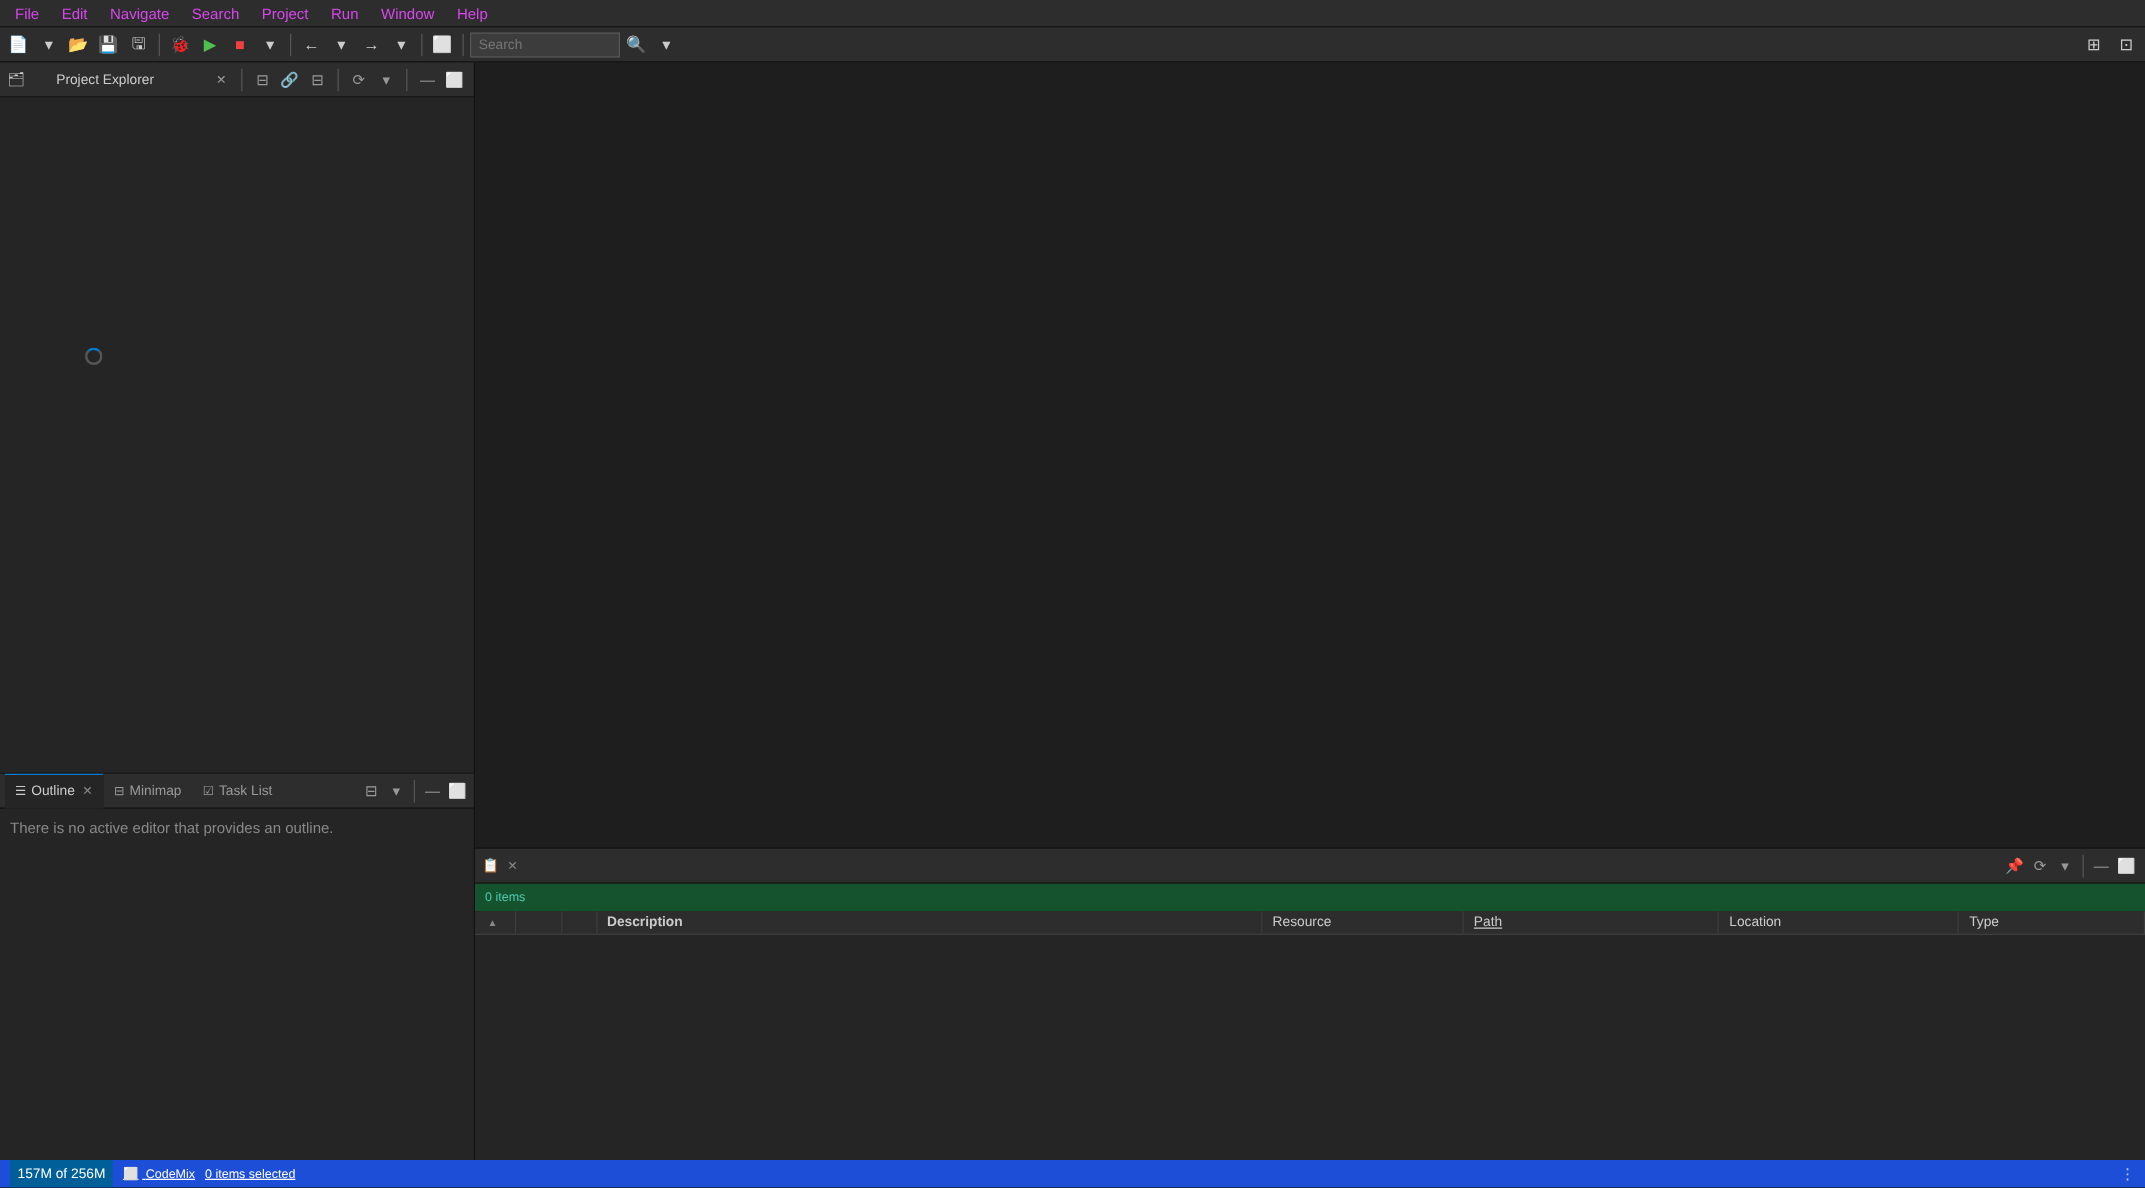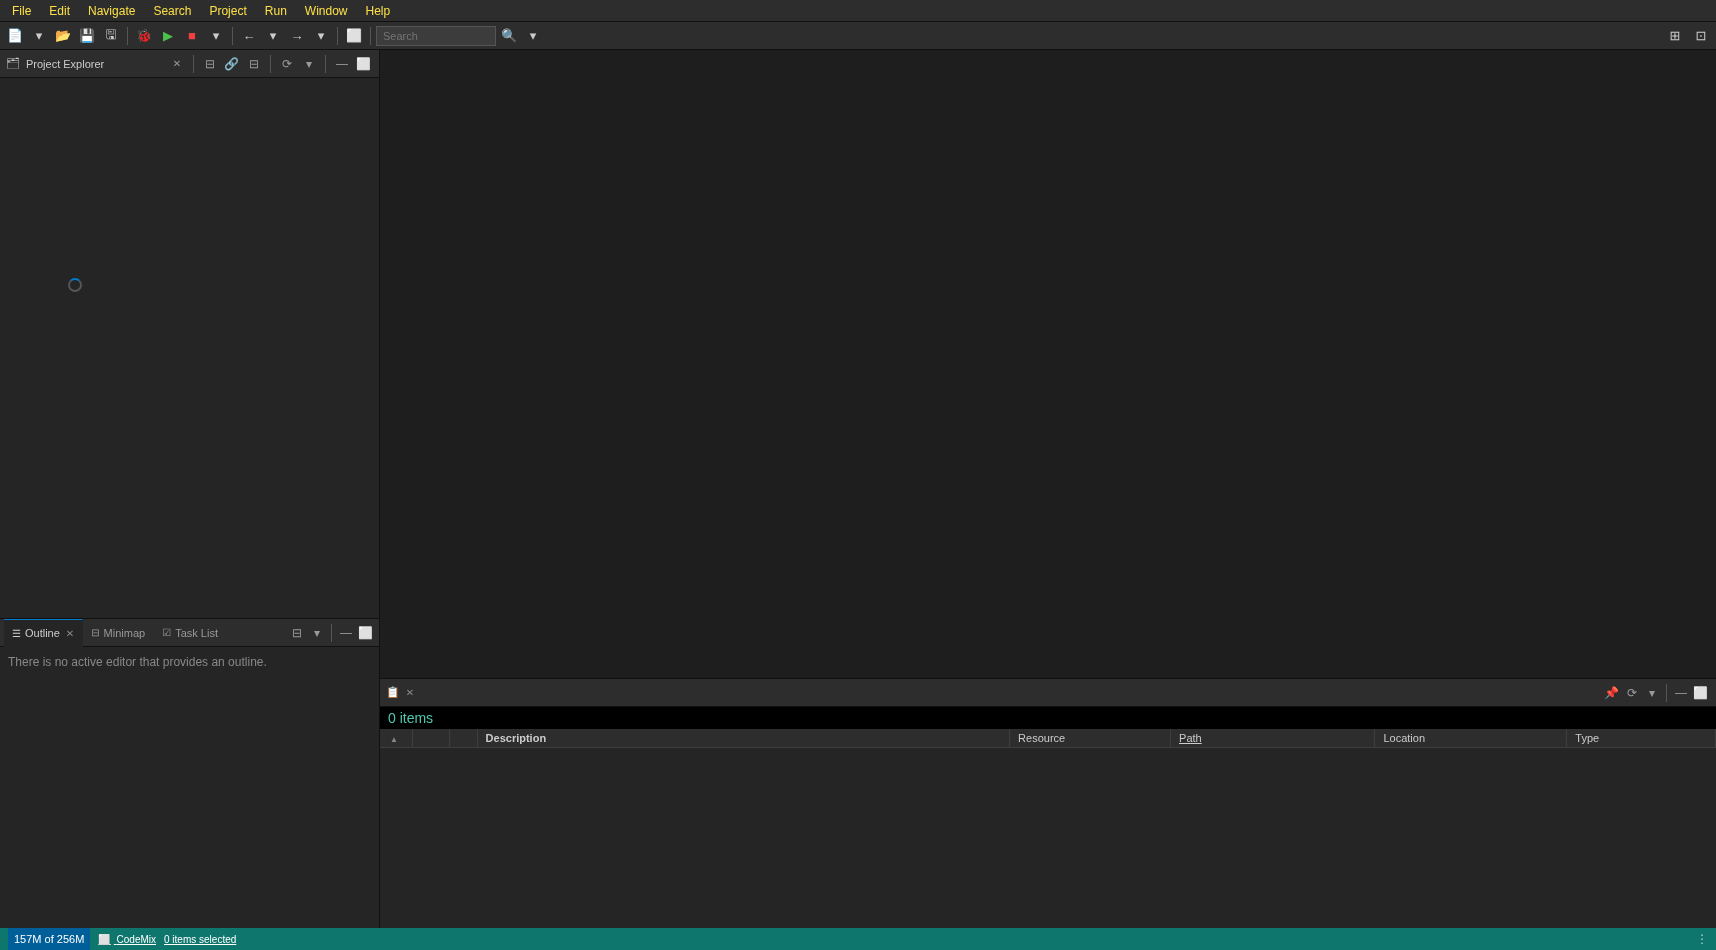--- a/index.html
+++ b/index.html
@@ -21,21 +21,21 @@
       height: 22px;
       display: flex;
       align-items: center;
       padding: 0 4px;
       gap: 2px;
       flex-shrink: 0;
       border-bottom: 1px solid #111;
     }
     .menu-item {
       padding: 2px 8px;
-      color: #fde047;
+      color: #d946ef;
       cursor: pointer;
       font-size: 12px;
       white-space: nowrap;
     }
 
     
     .toolbar {
       background: #2d2d2d;
       height: 28px;
       display: flex;
@@ -104,20 +104,21 @@
       align-items: center;
       padding: 0 6px;
       gap: 4px;
       border-bottom: 1px solid #111;
       flex-shrink: 0;
     }
     .panel-title {
       font-size: 11px;
       color: #ccc;
       flex: 1;
+      margin-left: 19px;
     }
     .panel-icon-btn {
       width: 18px;
       height: 18px;
       display: flex;
       align-items: center;
       justify-content: center;
       color: #999;
       cursor: pointer;
       font-size: 12px;
@@ -223,23 +224,23 @@
       display: flex;
       align-items: center;
       padding: 0 6px;
       gap: 4px;
       border-bottom: 1px solid #111;
       flex-shrink: 0;
     }
 
     .tasks-count {
       color: #4ec9b0;
-      font-size: 14px;
+      font-size: 10px;
       padding: 2px 8px;
-      background: #000000;
+      background: #14532d;
       flex-shrink: 0;
       height: 22px;
       display: flex;
       align-items: center;
     }
 
     .tasks-table {
       flex: 1;
       overflow: auto;
     }
@@ -263,21 +264,21 @@
     .tasks-table .col-desc { width: 430px; font-weight: bold; }
     .tasks-table .col-resource { width: 130px; }
     .tasks-table .col-path { width: 165px; text-decoration: underline; }
     .tasks-table .col-location { width: 155px; }
     .tasks-table .col-type { width: 120px; }
     .tasks-table .col-sort { width: 16px; }
 
     
     .status-bar {
       height: 22px;
-      background: #0f766e;
+      background: #1d4ed8;
       display: flex;
       align-items: center;
       padding: 0 8px;
       gap: 8px;
       flex-shrink: 0;
     }
     .status-item {
       color: #fff;
       font-size: 10px;
       white-space: nowrap;

